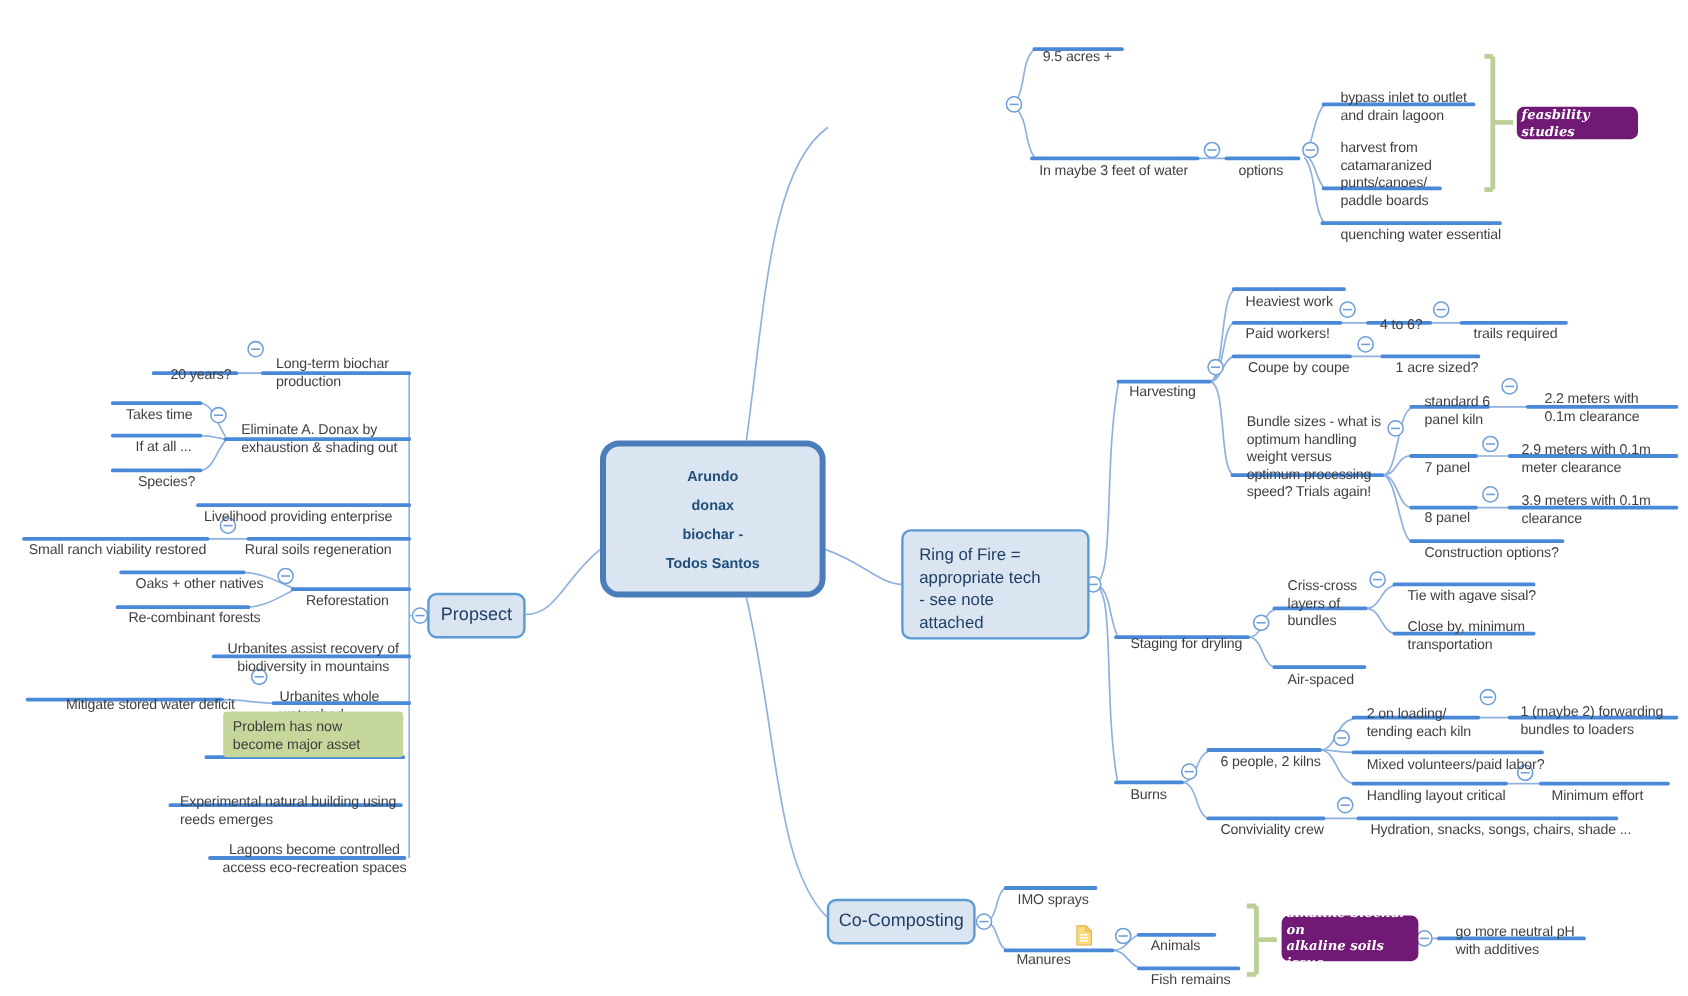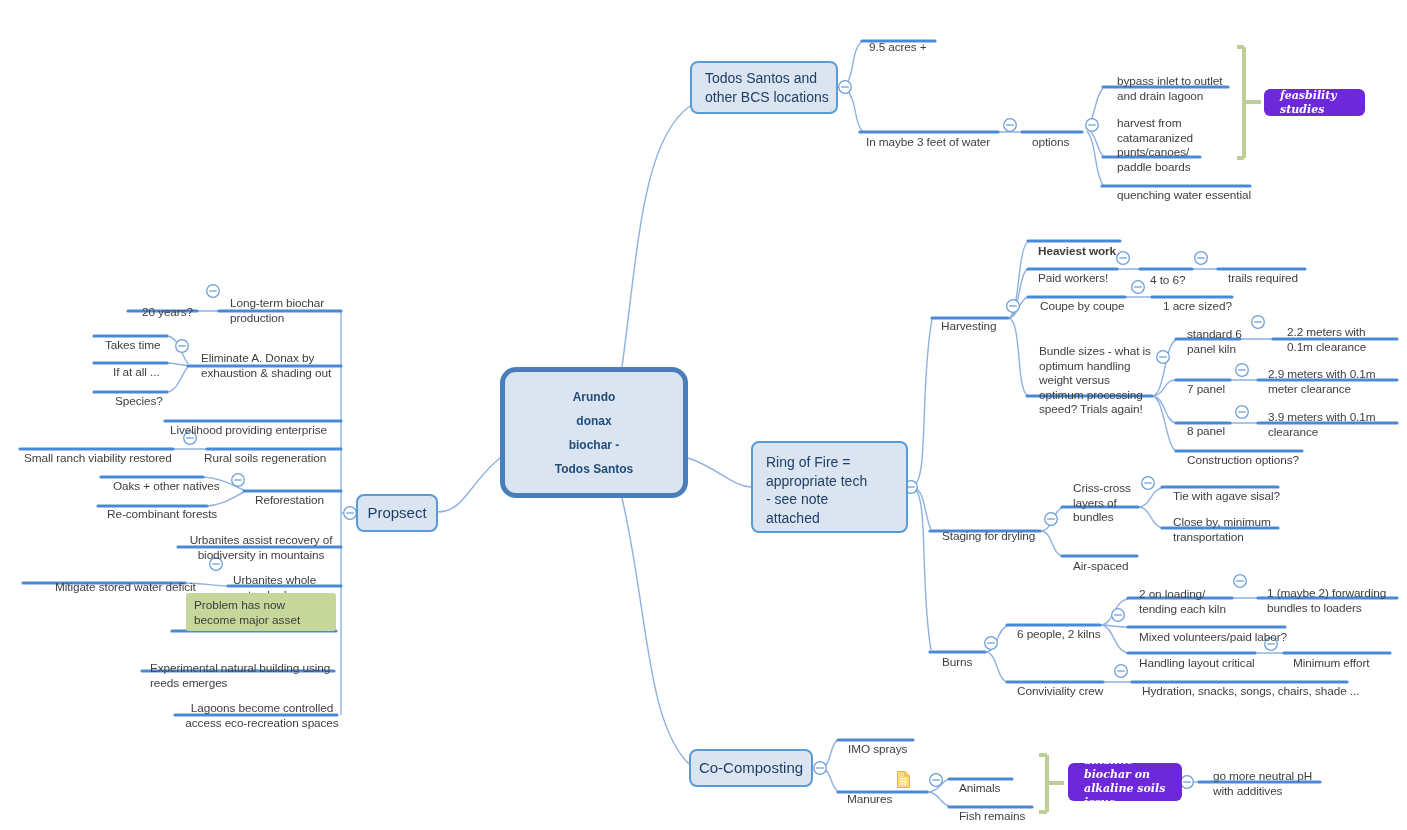--- a/index.html
+++ b/index.html
@@ -23,24 +23,24 @@
     border:5px solid #4a7ebb; border-radius:16px; font-weight:bold;
     font-size:12px; line-height:24px; color:#1f4e79; text-align:center;
   }
   .box.left-text { justify-content:flex-start; padding-left:13px; }
   .box.small { font-size:15px; }
   .greenbox {
     position:absolute; box-sizing:border-box; background:#c5d79b; border-radius:3px;
     color:#3c3c3c; font-size:11.8px; line-height:15px; padding:5px 8px;
   }
   .callout {
-    position:absolute; box-sizing:border-box; background:#6d28d9; color:#ffffff;
+    position:absolute; box-sizing:border-box; background:#701a75; color:#ffffff;
     border-radius:6px; font-family:"DejaVu Serif", serif; font-style:italic;
     font-weight:bold; font-size:11px; line-height:14px;
-    display:flex; align-items:center; padding:4px 16px; white-space:pre-line;
+    display:flex; align-items:center; padding:4px 4px; white-space:pre-line;
   }
 </style>
 </head>
 <body>
 
 <div class="canvas">
 
   <svg class="wires" width="1407" height="830" viewBox="0 0 1407 830">
     <defs>
       <g id="tgl">
@@ -211,43 +211,41 @@
 biodiversity in mountains</div>
   <div class="lbl" style="left:55px;top:560px;">Mitigate stored water deficit</div>
   <div class="lbl" style="left:233px;top:553px;">Urbanites whole
 watershed</div>
   <div class="greenbox" style="left:186px;top:593px;width:150px;height:38px;">Problem has now become major asset</div>
   <div class="lbl" style="left:150px;top:641px;">Experimental natural building using
 reeds emerges</div>
   <div class="lbl ctr" style="left:182px;top:681px;width:160px;">Lagoons become controlled
 access eco-recreation spaces</div>
 
-  <div class="box left-text" style="left:690px;top:61px;width:148px;height:53px;">Todos Santos and
-other BCS locations</div>
   <div class="lbl" style="left:869px;top:20px;">9.5 acres +</div>
   <div class="lbl" style="left:866px;top:115px;">In maybe 3 feet of water</div>
   <div class="lbl" style="left:1032px;top:115px;">options</div>
   <div class="lbl" style="left:1117px;top:54px;">bypass inlet to outlet
 and drain lagoon</div>
   <div class="lbl" style="left:1117px;top:96px;">harvest from
 catamaranized
 punts/canoes/
 paddle boards</div>
   <div class="lbl" style="left:1117px;top:168px;">quenching water essential</div>
   <div class="callout" style="left:1264px;top:89px;width:101px;height:27px;">feasbility studies</div>
 
   <div class="box left-text" style="left:751px;top:441px;width:157px;height:92px;align-items:flex-start;padding-top:10px;">Ring of Fire =
 appropriate tech
 - see note
 attached</div>
 
   <div class="lbl" style="left:941px;top:299px;">Harvesting</div>
-  <div class="lbl" style="left:1038px;top:224px;font-weight:bold;">Heaviest work</div>
+  <div class="lbl" style="left:1038px;top:224px;">Heaviest work</div>
   <div class="lbl" style="left:1038px;top:251px;">Paid workers!</div>
-  <div class="lbl" style="left:1150px;top:253px;">4 to 6?</div>
+  <div class="lbl" style="left:1150px;top:243px;">4 to 6?</div>
   <div class="lbl" style="left:1228px;top:251px;">trails required</div>
   <div class="lbl" style="left:1040px;top:279px;">Coupe by coupe</div>
   <div class="lbl" style="left:1163px;top:279px;">1 acre sized?</div>
   <div class="lbl" style="left:1039px;top:324px;">Bundle sizes - what is
 optimum handling
 weight versus
 optimum processing
 speed? Trials again!</div>
   <div class="lbl" style="left:1187px;top:307px;">standard 6
 panel kiln</div>

